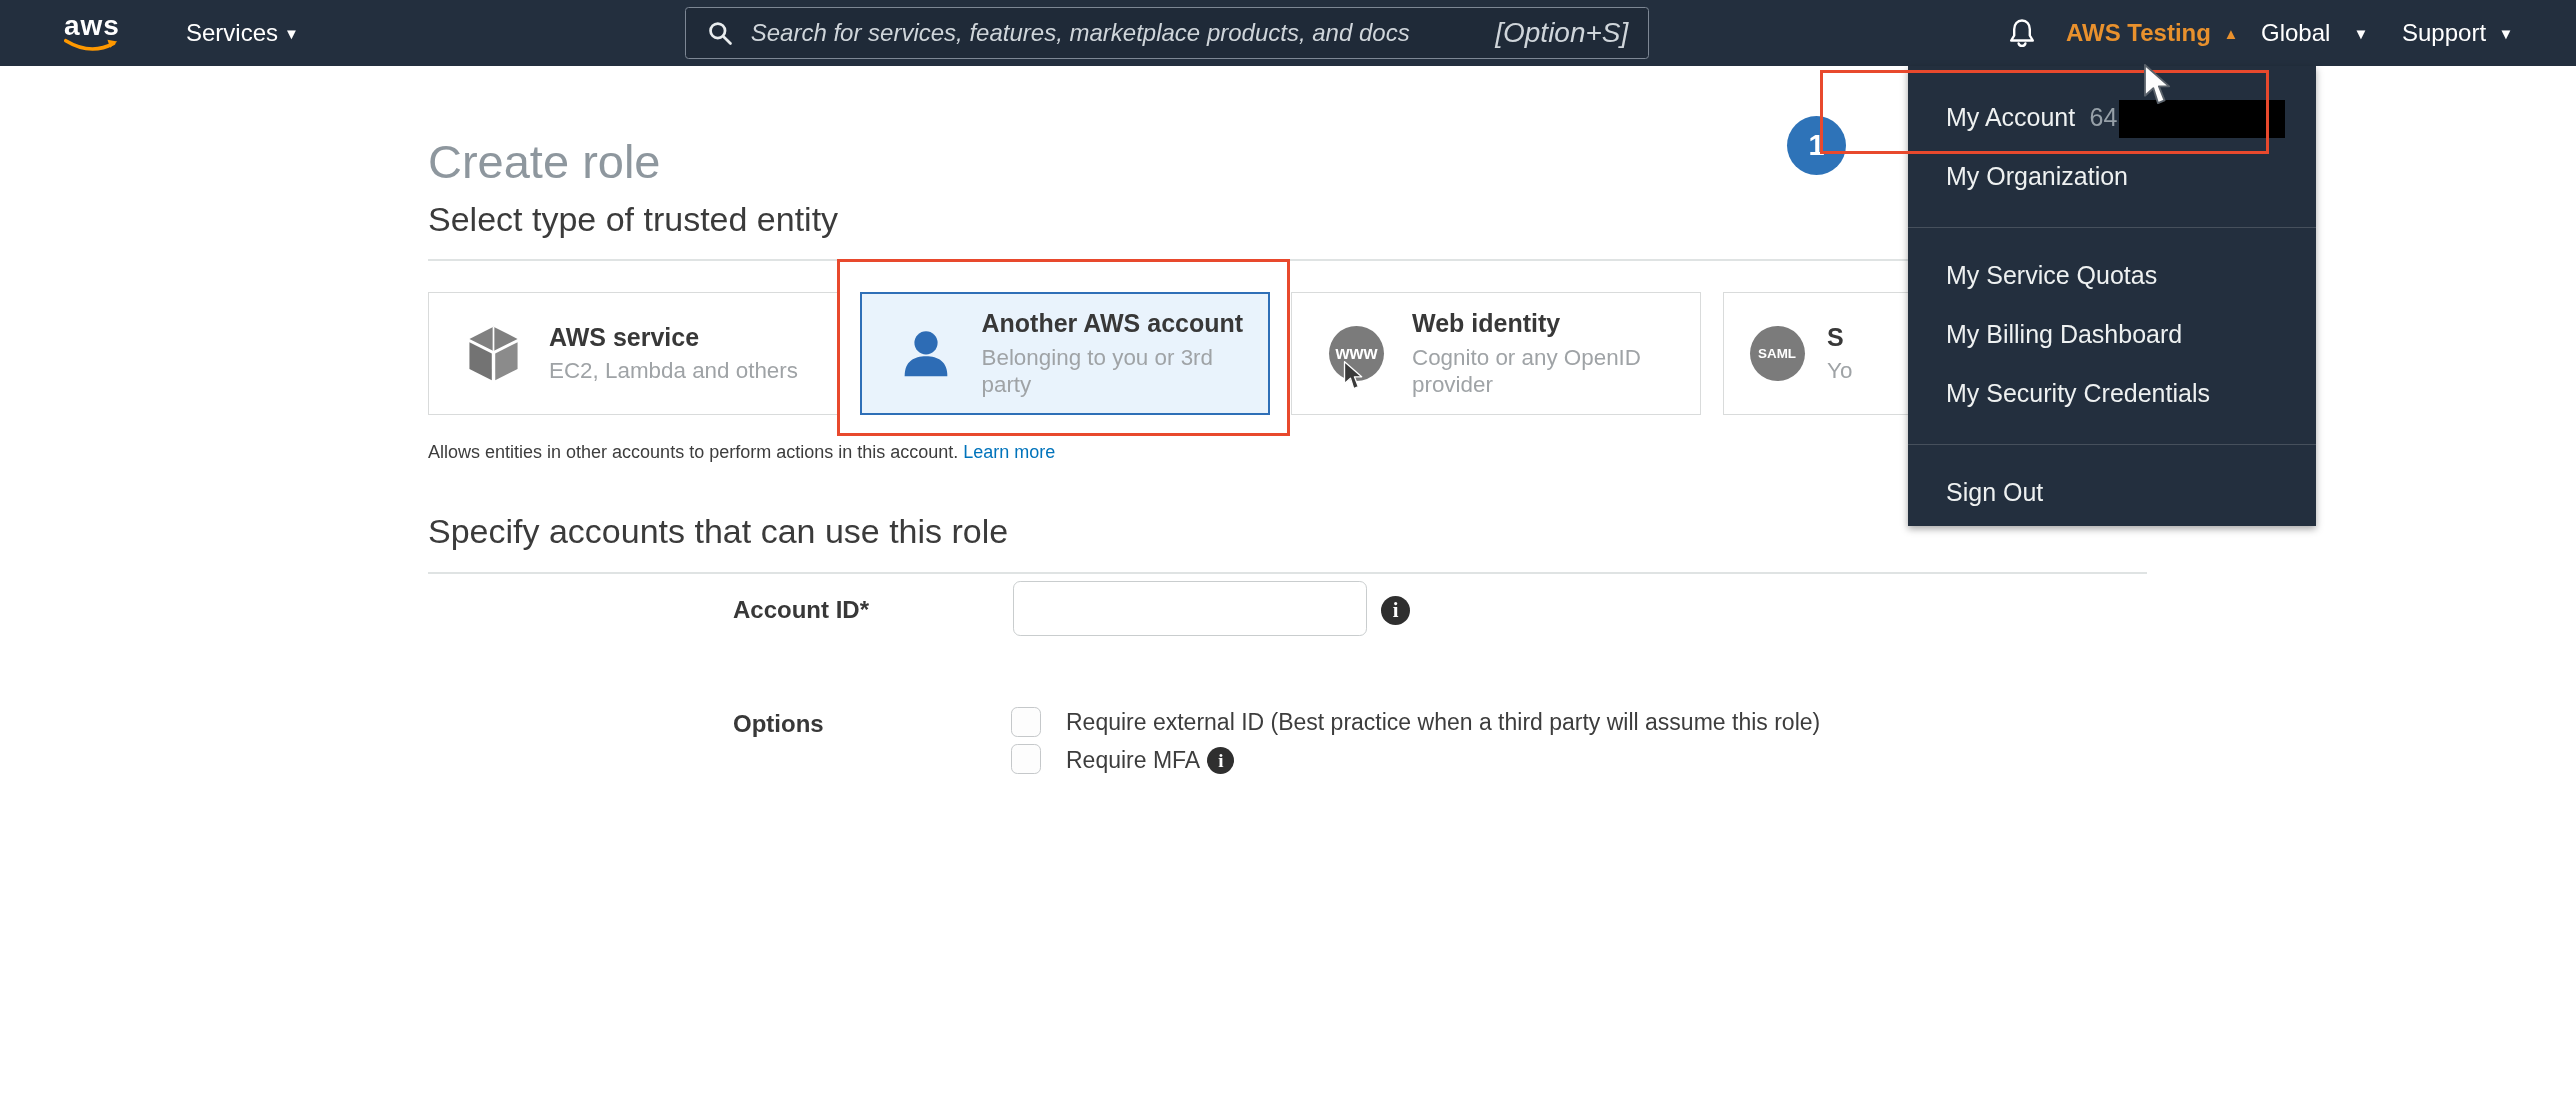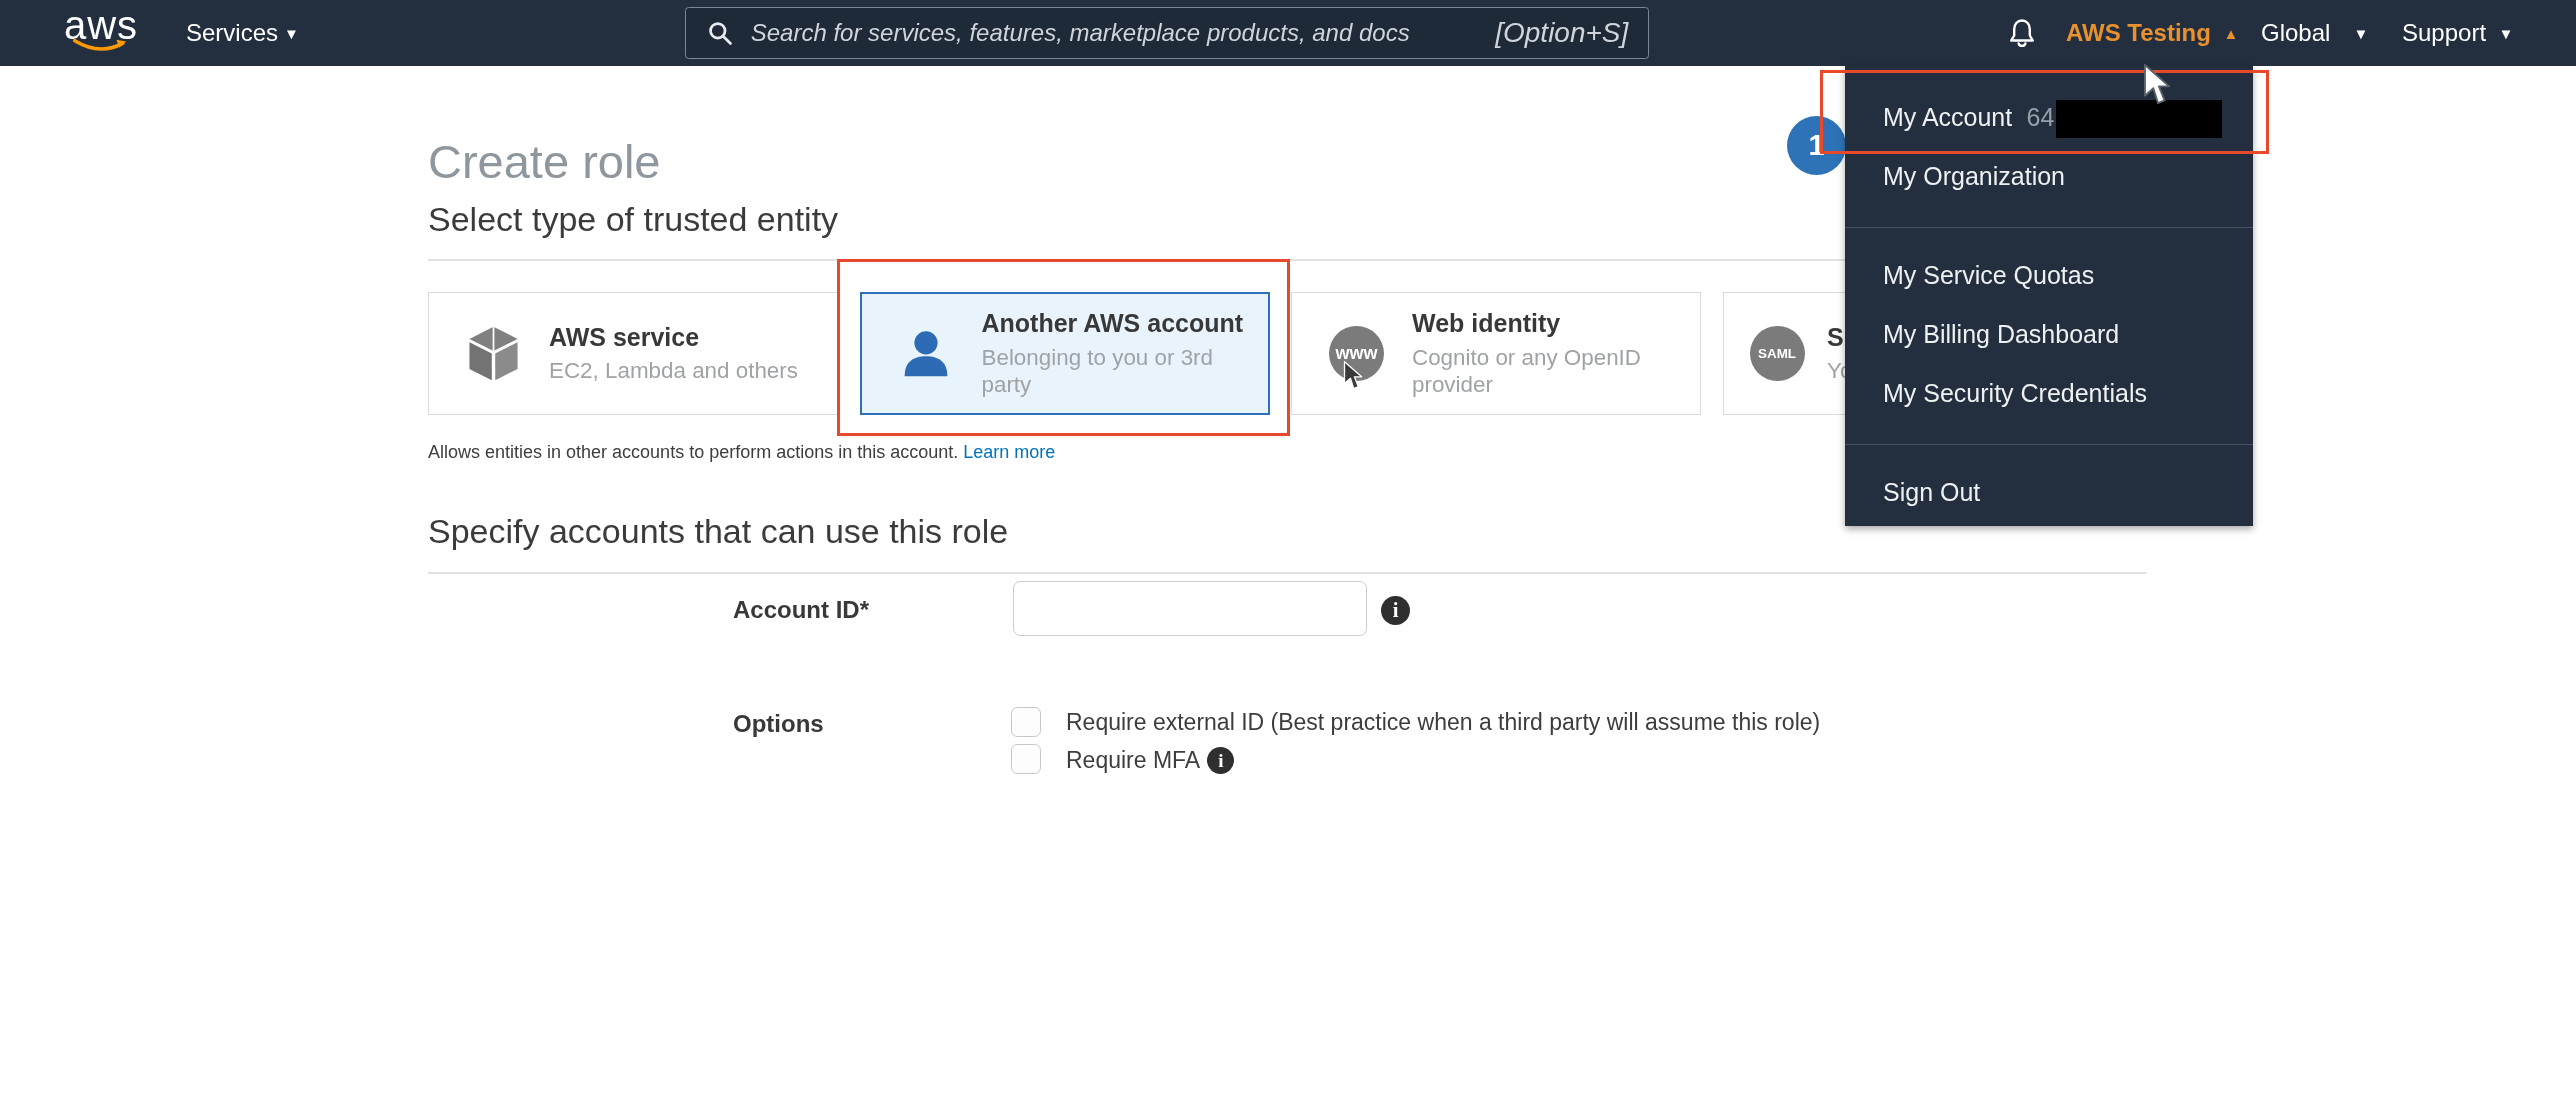--- a/index.html
+++ b/index.html
@@ -11,21 +11,21 @@
     overflow:hidden;
     color:#3d3d3d;
   }
   
   .topnav {
     position:absolute; left:0; top:0; width:2576px; height:66px;
     background:#232f3e; z-index:10;
   }
   .nav-item { position:absolute; top:0; height:66px; display:flex; align-items:center; color:#ffffff; font-size:24px; }
   .logo-wrap { left:64px; flex-direction:column; justify-content:center; }
-  .logo-text { font-size:40px; font-weight:normal; color:#ffffff; letter-spacing:0.9px; line-height:27px; }
+  .logo-text { font-size:28px; font-weight:bold; color:#ffffff; letter-spacing:0.9px; line-height:27px; }
   .logo-swoosh { display:block; margin-top:-1.8px; }
   .services { left:186px; gap:6px; cursor:default; }
   .caret { font-size:15px; color:#ffffff; }
   .caret.orange { color:#e9912d; }
   .searchbox {
     position:absolute; left:685px; top:7.2px; width:964px; height:52px;
     border:1.8px solid #7d8794; border-radius:3.6px; background:#1f2a38;
     display:flex; align-items:center; padding:0 19.7px; gap:16px;
   }
   .searchbox input {
@@ -34,21 +34,21 @@
   }
   .searchbox input::placeholder { color:#cfd5da; font-style:italic; }
   .search-shortcut { color:#cfd5da; font-size:28px; font-style:italic; white-space:nowrap; }
   .bell { left:2006px; }
   .acct { left:2066px; gap:12.5px; color:#e9912d; font-weight:bold; }
   .global { left:2261px; gap:23px; }
   .support { left:2402px; gap:12.5px; }
 
   
   .account-menu {
-    position:absolute; left:1845px; top:66px; width:408px; height:460px;
+    position:absolute; left:1908px; top:66px; width:408px; height:460px;
     background:#232f3e; z-index:50; box-shadow:0 2.7px 7.2px rgba(0,0,0,0.35);
     padding-top:21.5px; color:#eef1f1; font-size:25px;
   }
   .menu-item { height:59px; line-height:59px; padding-left:38px; white-space:nowrap; cursor:default; }
   .menu-divider { height:0.9px; background:#46505c; margin:21.5px 0 18px 0; }
   .acct-digits { color:#96a0a8; margin-left:14.3px; }
   .redaction-bar { display:inline-block; width:166px; height:38px; background:#000000; vertical-align:middle; margin-left:1.8px; }
 
   
   .annotation { position:absolute; border:3.6px solid #e8492d; z-index:60; pointer-events:none; }

